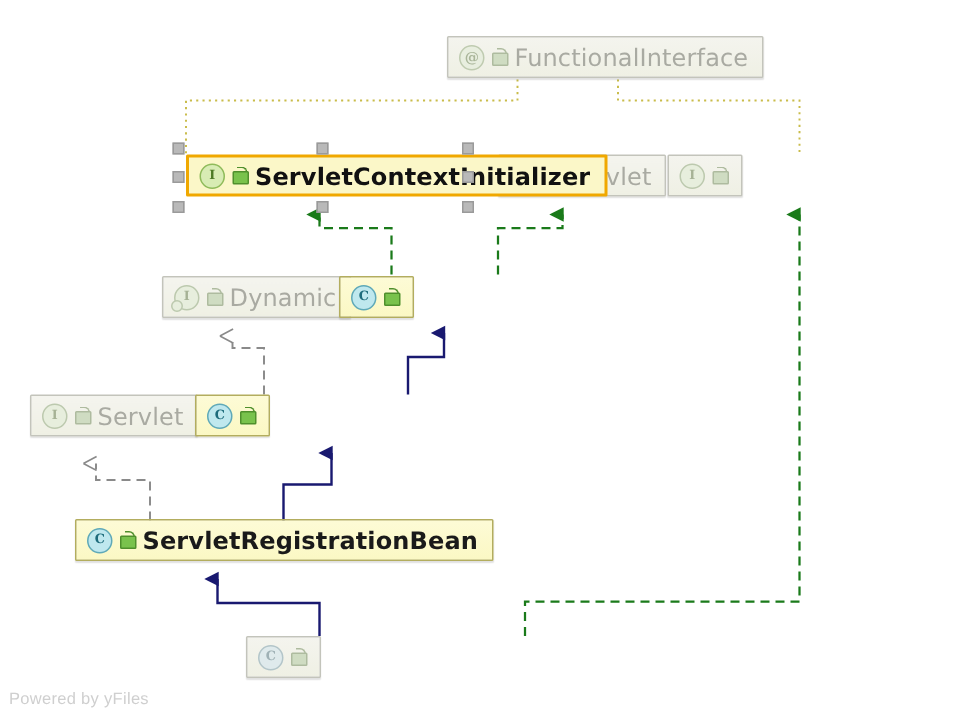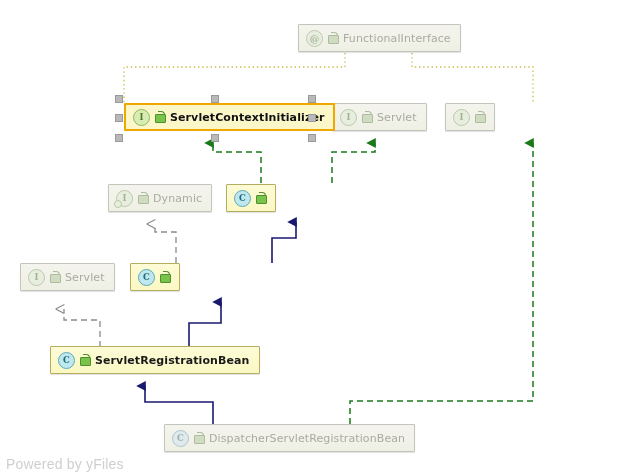--- a/index.html
+++ b/index.html
@@ -37,21 +37,21 @@
   }
   
   .node.sel{
     background:#fbf7c8;
     border:2px solid #f0a800;
     box-shadow:none;
     z-index:6;
   }
 
   .node .label{
-    font-size:11px;
+    font-size:16px;
     letter-spacing:0.1px;
     margin-left:5px;
   }
   .node.hl .label{color:#1a1a1a;}
   .node.dim .label{color:#a9aaa2;}
   .node.sel .label{color:#111111;font-weight:600;}
   .node.bold .label{font-weight:700;}
 
   
   .ticon{
@@ -92,21 +92,21 @@
 
   
   .handle{
     position:absolute;width:6px;height:6px;
     background:#b9b9b9;border:1px solid #9a9a9a;
     z-index:7;
   }
 
   .watermark{
     position:absolute;left:6px;bottom:4px;
-    font-size:14px;color:#cfcfcf;
+    font-size:11px;color:#cfcfcf;
     font-family:"Liberation Sans", sans-serif;
     letter-spacing:0.2px;
   }
 </style>
 </head>
 <body>
 
 <div id="canvas">
 
   <svg id="edges" viewBox="0 0 640 476" xmlns="http://www.w3.org/2000/svg">
@@ -243,18 +243,17 @@
     </span>
     <span class="label">ServletRegistrationBean</span>
   </div>
 
   <div class="node dim" style="left:164px;top:424px;">
     <span class="ticon cls">C</span>
     <span class="lock">
       <span class="shackle"></span>
         <span class="body"></span>
     </span>
-    <span class="label">DispatcherServletRegistrationBean</span>
   </div>
 
   <div class="watermark">Powered by yFiles</div>
 
 </div>
 
 </body></html>

